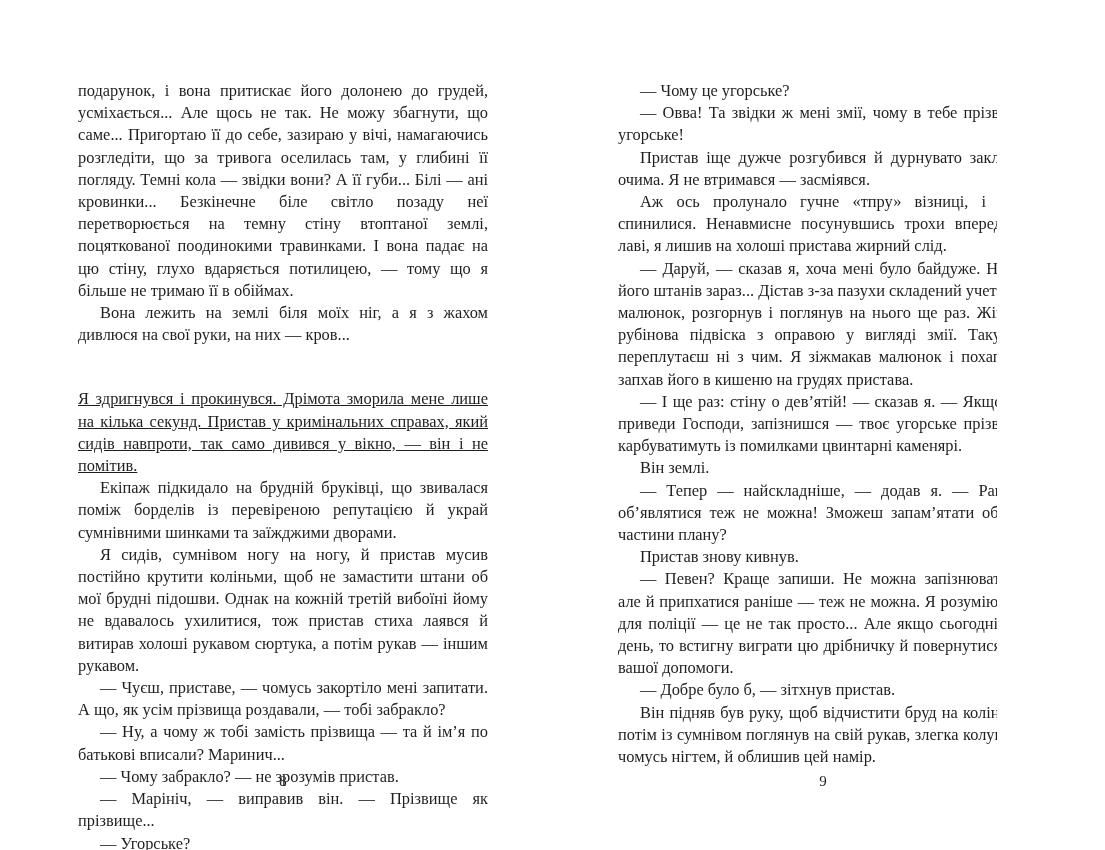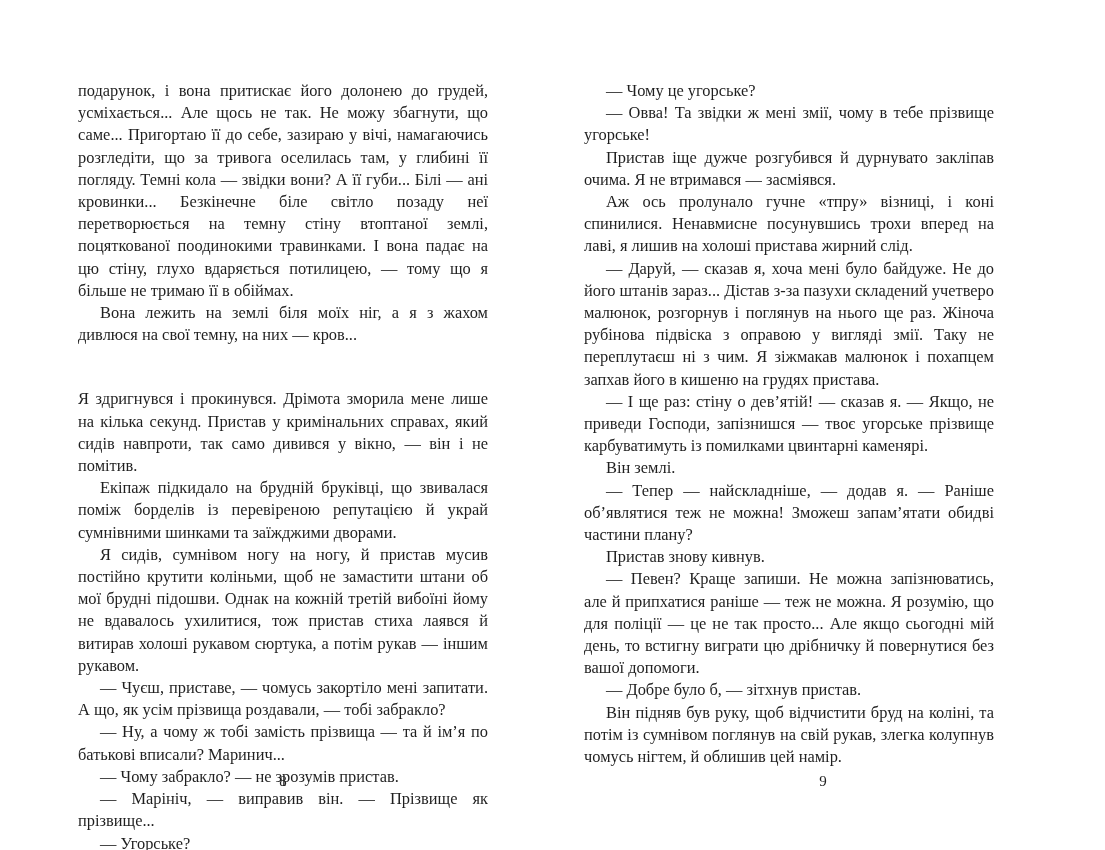--- a/index.html
+++ b/index.html
@@ -17,49 +17,49 @@
     color: #1f1f1f;
   }
   .page-text {
     position: absolute;
     top: 80px;
     width: 410px;
     font-size: 16.4px;
     line-height: 22.2px;
   }
   .page-text-left  { left: 78px; }
-  .page-text-right { left: 584px; }
+  .page-text-right { left: 618px; }
   .page-text p {
     margin: 0;
     padding: 0;
     text-align: justify;
   }
   .ind { text-indent: 22px; }
   .cont { text-indent: 0; }
-  .scene-break { margin-top: 42px !important; }
+  .scene-break { margin-top: 42px !important; text-decoration: underline; }
   .pagenum {
     position: absolute;
     top: 772px;
     width: 410px;
     text-align: center;
     font-size: 15px;
     line-height: 18px;
     color: #1f1f1f;
   }
   .pagenum-left  { left: 78px; }
   .pagenum-right { left: 618px; }
 </style>
 </head>
 <body>
 
 <div class="spread">
 
   <div class="page-text page-text-left">
     <p class="cont">подарунок, і вона притискає його долонею до грудей, усміхається... Але щось не так. Не можу збагнути, що саме... Пригортаю її до себе, зазираю у вічі, намагаючись розгледіти, що за тривога оселилась там, у глибині її погляду. Темні кола — звідки вони? А її губи... Білі — ані кровинки... Безкінечне біле світло позаду неї перетворюється на темну стіну втоптаної землі, поцяткованої поодинокими травинками. І вона падає на цю стіну, глухо вдаряється потилицею, — тому що я більше не тримаю її в обіймах.</p>
-    <p class="ind">Вона лежить на землі біля моїх ніг, а я з жахом дивлюся на свої темну, на них — кров...</p>
+    <p class="ind">Вона лежить на землі біля моїх ніг, а я з жахом дивлюся на свої руки, на них — кров...</p>
     <p class="cont scene-break">Я здригнувся і прокинувся. Дрімота зморила мене лише на кілька секунд. Пристав у кримінальних справах, який сидів навпроти, так само дивився у вікно, — він і не помітив.</p>
     <p class="ind">Екіпаж підкидало на брудній бруківці, що звивалася поміж борделів із перевіреною репутацією й украй сумнівними шинками та заїжджими дворами.</p>
     <p class="ind">Я сидів, сумнівом ногу на ногу, й пристав мусив постійно крутити коліньми, щоб не замастити штани об мої брудні підошви. Однак на кожній третій вибоїні йому не вдавалось ухилитися, тож пристав стиха лаявся й витирав холоші рукавом сюртука, а потім рукав — іншим рукавом.</p>
     <p class="ind">— Чуєш, приставе, — чомусь закортіло мені запитати. А що, як усім прізвища роздавали, — тобі забракло?</p>
     <p class="ind">— Ну, а чому ж тобі замість прізвища — та й ім’я по батькові вписали? Маринич...</p>
     <p class="ind">— Чому забракло? — не зрозумів пристав.</p>
     <p class="ind">— Марініч, — виправив він. — Прізвище як прізвище...</p>
     <p class="ind">— Угорське?</p>
   </div>
 

